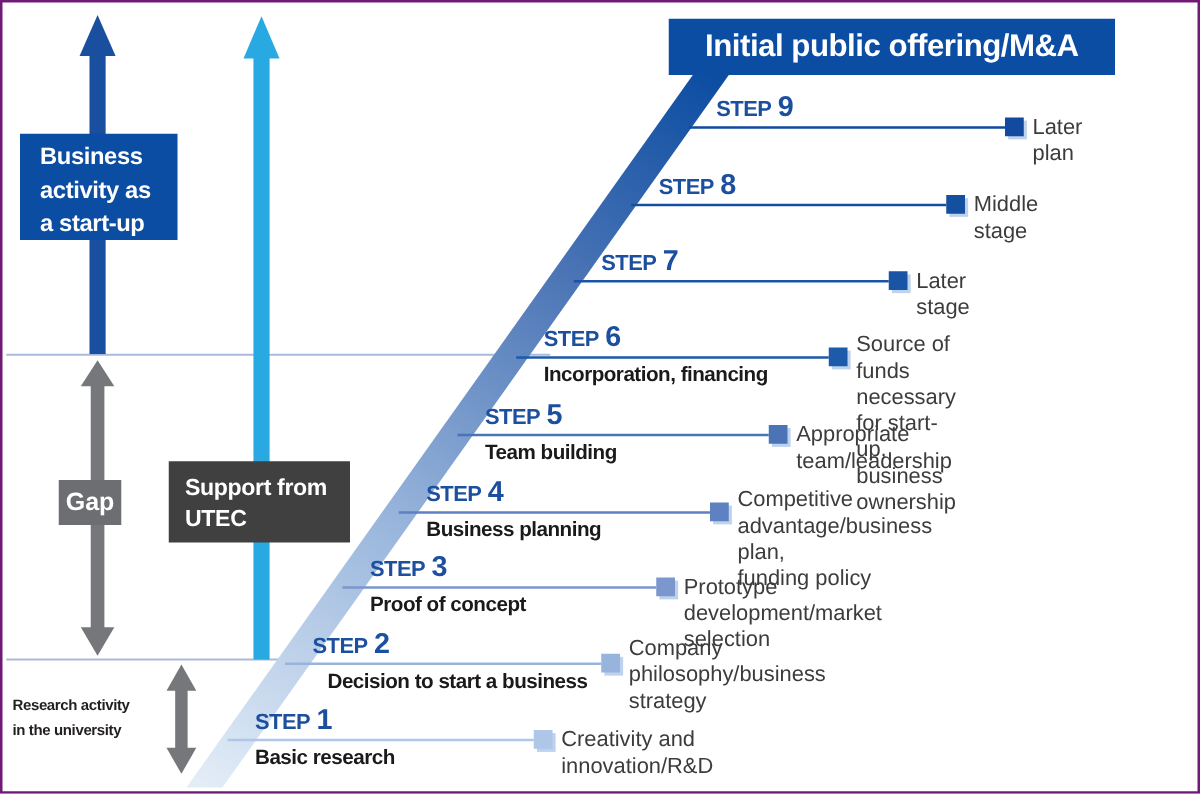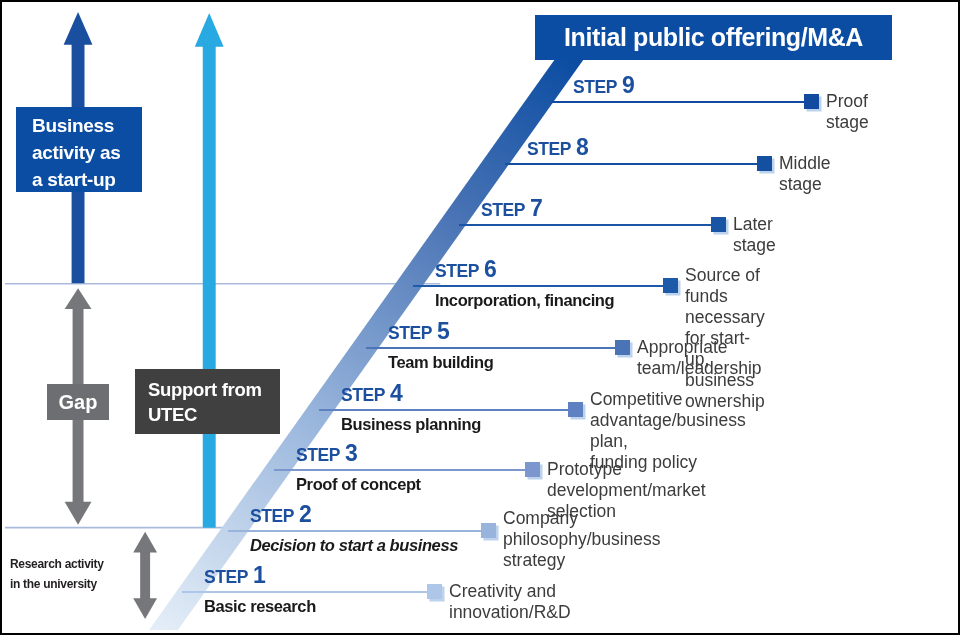--- a/index.html
+++ b/index.html
@@ -1,35 +1,35 @@
 <!DOCTYPE html>
 <html><head>
 <meta charset="utf-8">
 <style>
   html,body { margin:0; padding:0; background:#e8e8e8; }
   #canvas {
     position:relative; width:960px; height:635px;
-    background:#ffffff; border:2px solid #000000; box-sizing:border-box;
+    background:#ffffff; border:2px solid #701a75; box-sizing:border-box;
     overflow:hidden;
     font-family:"Liberation Sans", sans-serif;
   }
   #base-svg { position:absolute; left:0; top:0; width:100%; height:100%; }
   .box { position:absolute; color:#fff; font-weight:bold; white-space:pre-line; }
   #ipo-banner {
     left:533px; top:13px; width:357px; height:45px;
     display:flex; align-items:center; justify-content:center;
     font-size:25px; letter-spacing:-0.4px;
   }
   #business-box {
     left:14px; top:105px; width:126px; height:85px;
     font-size:19px; line-height:27px; padding:5px 12px 0 16px; box-sizing:border-box;
     letter-spacing:-0.3px;
   }
   #gap-box {
-    left:45px; top:382px; width:62px; height:36px;
+    left:45px; top:382px; width:50px; height:36px;
     display:flex; align-items:center; justify-content:center; font-size:20px;
   }
   #utec-box {
     left:133px; top:367px; width:145px; height:65px;
     font-size:18.5px; line-height:25px; padding:8px 0 0 13px; box-sizing:border-box;
     letter-spacing:-0.3px;
   }
   #research-label {
     position:absolute; left:8px; top:553px;
     font-weight:bold; font-size:12px; line-height:19.5px;
@@ -125,21 +125,21 @@
     <div class="step-sub" style="left: 202px; top: 595px;">Basic research</div>
     <div class="step-result" style="left: 447px; top: 579px;">Creativity and innovation/R&amp;D</div>
   </div>
       <div class="step-row">
     <div class="step-label" style="left: 248px; top: 499px;">
       <span class="step-word">STEP</span>
       <span class="step-num">2</span>
     </div>
     <div class="step-line" style="left: 226px; top: 528px; width: 253px; background: rgb(152, 179, 220);"></div>
     <div class="step-square" style="left: 479px; top: 521px; background: rgb(152, 179, 220);"></div>
-    <div class="step-sub" style="left: 248px; top: 534px; font-style: italic;">Decision to start a business</div>
+    <div class="step-sub" style="left: 260px; top: 534px;">Decision to start a business</div>
     <div class="step-result" style="left: 501px; top: 506px;">Company philosophy/business strategy</div>
   </div>
       <div class="step-row">
     <div class="step-label" style="left: 294px; top: 438px;">
       <span class="step-word">STEP</span>
       <span class="step-num">3</span>
     </div>
     <div class="step-line" style="left: 272px; top: 467px; width: 251px; background: rgb(123, 151, 205);"></div>
     <div class="step-square" style="left: 523px; top: 460px; background: rgb(123, 151, 205);"></div>
     <div class="step-sub" style="left: 294px; top: 473px;">Proof of concept</div>
@@ -198,16 +198,16 @@
     <div class="step-result" style="left: 777px; top: 151px;">Middle stage</div>
   </div>
       <div class="step-row">
     <div class="step-label" style="left: 571px; top: 70px;">
       <span class="step-word">STEP</span>
       <span class="step-num">9</span>
     </div>
     <div class="step-line" style="left: 549px; top: 99px; width: 253px; background: rgb(17, 74, 158);"></div>
     <div class="step-square" style="left: 802px; top: 92px; background: rgb(17, 74, 158);"></div>
 
-    <div class="step-result" style="left: 824px; top: 89px;">Proof stage</div>
+    <div class="step-result" style="left: 824px; top: 89px;">Later plan</div>
   </div>
     </div>
 </div>
 
 </body></html>

